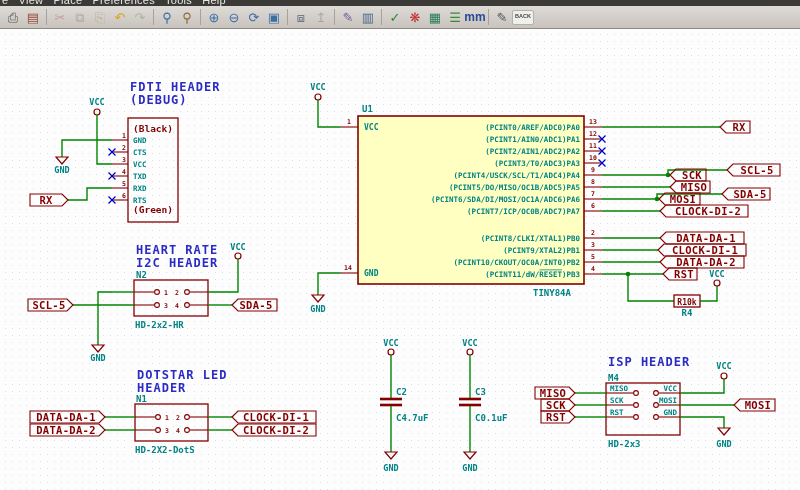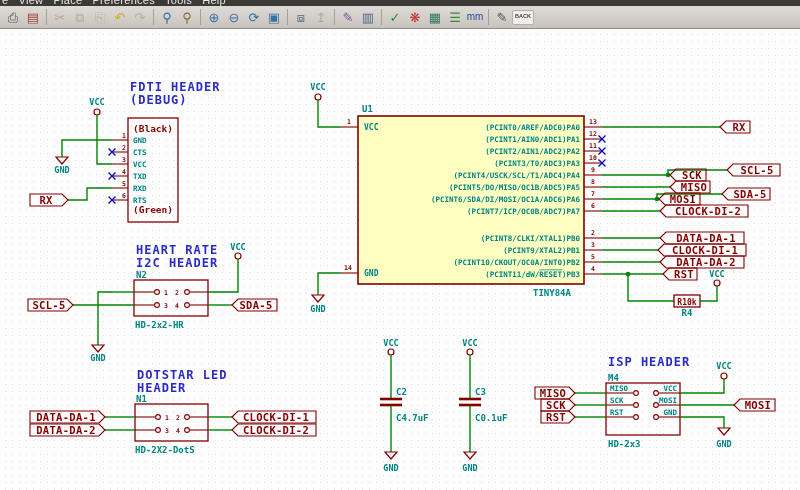--- a/index.html
+++ b/index.html
@@ -9,21 +9,21 @@
   
   .menubar { position:absolute; top:0; left:0; width:800px; height:6px; background:#3b3a37; overflow:hidden; }
   .menutext { position:absolute; top:-6px; left:2px; color:#e9e7e3; font-size:11px; letter-spacing:0.3px; white-space:pre; }
 
   
   .toolbar { position:absolute; top:6px; left:0; width:800px; height:23px; background:linear-gradient(#dedad6,#c8c3bd);
              border-bottom:1px solid #8f8a84; display:flex; align-items:center; padding-left:3px; }
   .tb { width:20px; height:19px; display:inline-flex; align-items:center; justify-content:center;
         font-size:13px; line-height:1; border:1px solid transparent; border-radius:2px; cursor:default; }
   .tb.dis { opacity:0.38; }
-  .tb.small { font-size:10px; font-weight:normal; }
+  .tb.small { font-size:12px; font-weight:bold; }
   .tb.backlbl { font-size:5.5px; font-weight:bold; color:#444; background:#efefec; border:1px solid #b5b0aa; width:22px; height:15px; }
   .sep { width:1px; height:16px; background:#a8a29b; margin:0 3px; }
 
   
   .canvas { position:absolute; top:29px; left:0; width:800px; height:461px;
             background-color:#fdfdfe;
             background-image:radial-gradient(circle, #d7e1ea 0.9px, transparent 1px);
             background-size:7px 7px; background-position:2px 2px; }
   svg { position:absolute; top:0; left:0; }
 

